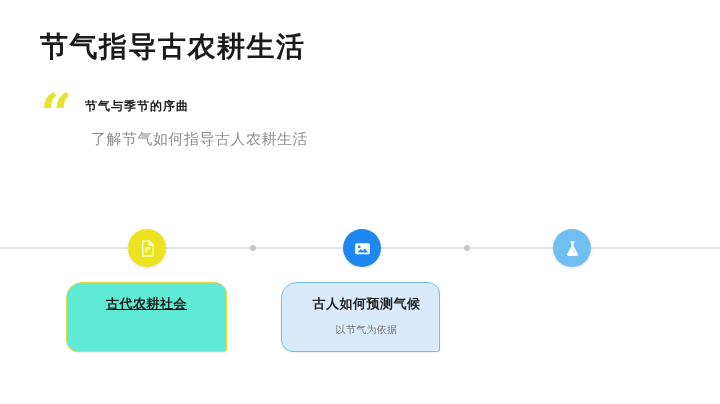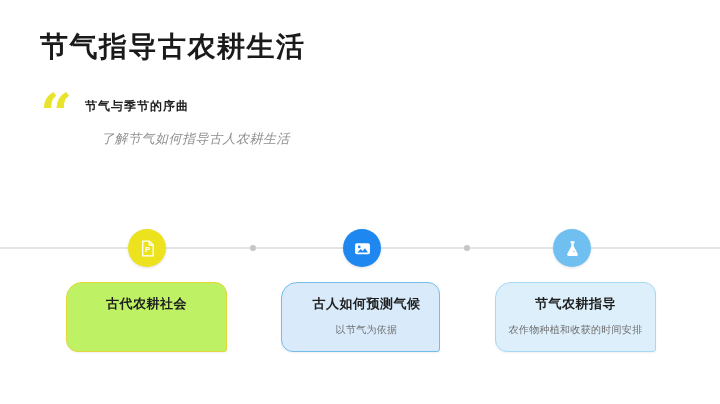--- a/index.html
+++ b/index.html
@@ -22,23 +22,23 @@
     font-family: "DejaVu Serif", serif;
     font-size: 56px; font-weight: bold; line-height: 1;
     letter-spacing: -4px;
   }
   .q-head {
     position: absolute; left: 45px; top: 6px;
     font-size: 12px; font-weight: 800; color: #1c1c1c;
     letter-spacing: 1px; white-space: nowrap;
   }
   .q-sub {
-    position: absolute; left: 61px; top: 38px;
-    font-size: 13px; color: #8f8f8f;
-    letter-spacing: 0.5px; white-space: nowrap; font-style: italic;
+    position: absolute; left: 51px; top: 38px;
+    font-size: 15px; color: #8f8f8f;
+    letter-spacing: 0.5px; white-space: nowrap;
   }
   .tl-line {
     position: absolute; left: 0; top: 247px;
     width: 720px; height: 2px; background: #e4e4e4;
   }
   .tl-dot {
     position: absolute; top: 245px;
     width: 6px; height: 6px; border-radius: 50%;
     background: #c6c6c6;
   }
@@ -113,27 +113,23 @@
 
   <div class="tl-node n3" style="background-color: rgb(111, 192, 240);">
     <span>
       <svg viewBox="0 0 24 24">
         <path d="M9.6 3.8 h4.8 v1.5 h-1 v4.1 l4.5 8.6 a1.7 1.7 0 0 1 -1.5 2.5 h-8.8 a1.7 1.7 0 0 1 -1.5 -2.5 l4.5 -8.6 v-4.1 h-1 z" fill="#ffffff"></path>
         <circle cx="13.6" cy="15.4" r="0.8" fill="#6fc0f0"></circle>
       </svg>
     </span>
   </div>
 
-  <div class="card c1" style="background-color: #bef264; border-color: rgb(226, 216, 58);">
+  <div class="card c1" style="background-color: #5eead4; border-color: rgb(226, 216, 58); text-decoration: underline;">
     <div class="card-title">古代农耕社会</div>
   </div>
 
   <div class="card c2" style="background-color: rgb(217, 235, 250); border-color: rgb(116, 188, 233);">
     <div class="card-title">古人如何预测气候</div>
     <div class="card-desc">以节气为依据</div>
   </div>
 
-  <div class="card c3" style="background-color: rgb(221, 239, 251); border-color: rgb(168, 217, 244);">
-    <div class="card-title">节气农耕指导</div>
-    <div class="card-desc">农作物种植和收获的时间安排</div>
-  </div>
 
 </div>
 
 </body></html>

